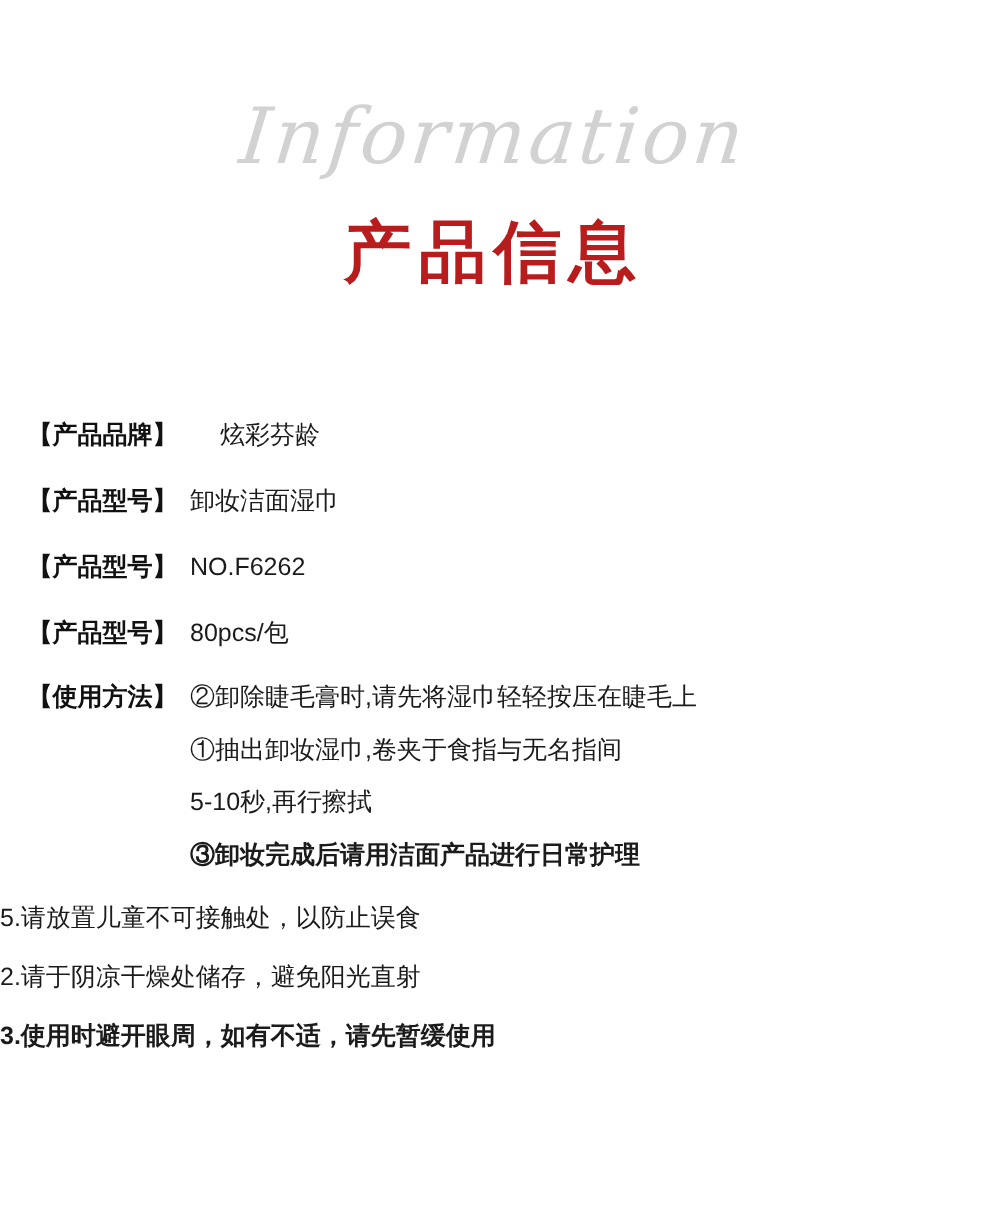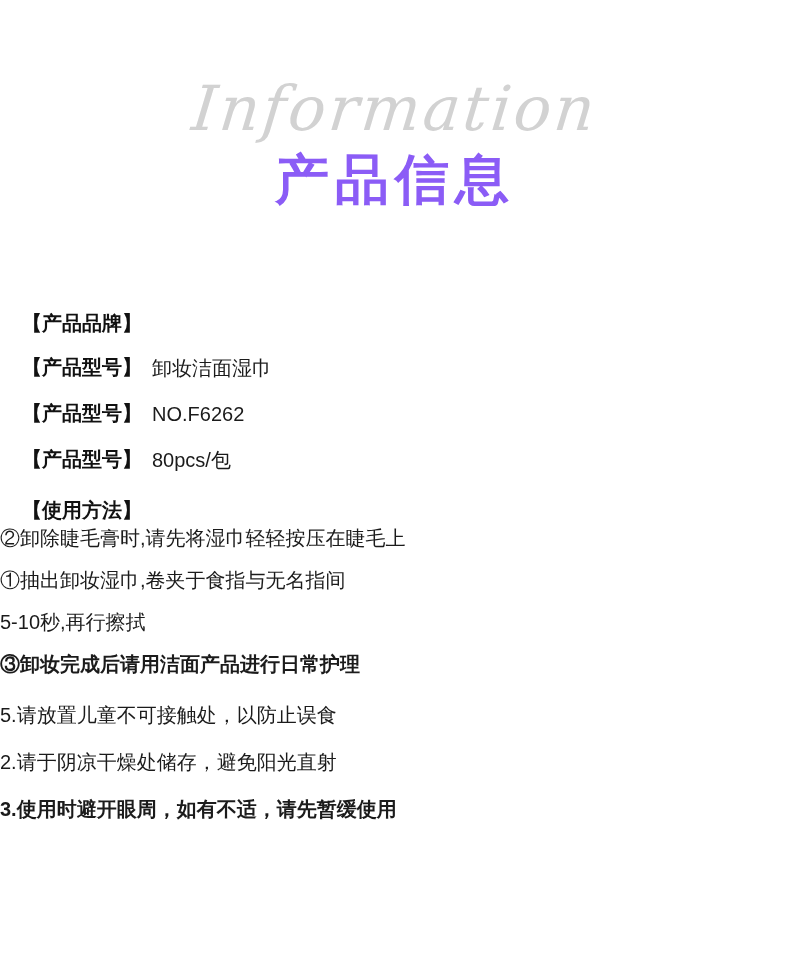--- a/index.html
+++ b/index.html
@@ -31,45 +31,45 @@
     font-style: italic;
     font-size: 62px;
     letter-spacing: 3px;
     color: #d2d2d2;
     font-weight: 400;
     white-space: nowrap;
     transform: skewX(-6deg);
   }
   .main-title {
     position: absolute;
-    top: 144px;
+    top: 166px;
     left: 0;
     width: 790px;
     text-align: center;
     font-size: 54px;
     font-weight: bold;
     letter-spacing: 6px;
-    color: #8b5cf6;
+    color: #b91c1c;
   }
 
   
   .info {
     position: absolute;
     top: 310px;
     left: 0;
     width: 790px;
   }
   .row {
     display: flex;
     align-items: flex-start;
     margin-bottom: 17px;
+    margin-top: 24px;
   }
   .row.gap-before {
     margin-top: 22px;
-    flex-direction: column;
   }
   .label {
     flex: 0 0 auto;
     width: 152px;
     padding-left: 22px;
     box-sizing: border-box;
     font-size: 20px;
     font-weight: bold;
     color: #111;
     letter-spacing: 0px;
@@ -101,20 +101,21 @@
 
 <div class="header">
   <div class="script-title">Information</div>
   <div class="main-title">产品信息</div>
 </div>
 
 <div class="info">
 
   <div class="row">
     <div class="label">【产品品牌】</div>
+    <div class="value indent">炫彩芬龄</div>
   </div>
 
   <div class="row">
     <div class="label">【产品型号】</div>
     <div class="value">卸妆洁面湿巾</div>
   </div>
 
   <div class="row">
     <div class="label">【产品型号】</div>
     <div class="value">NO.F6262</div>

